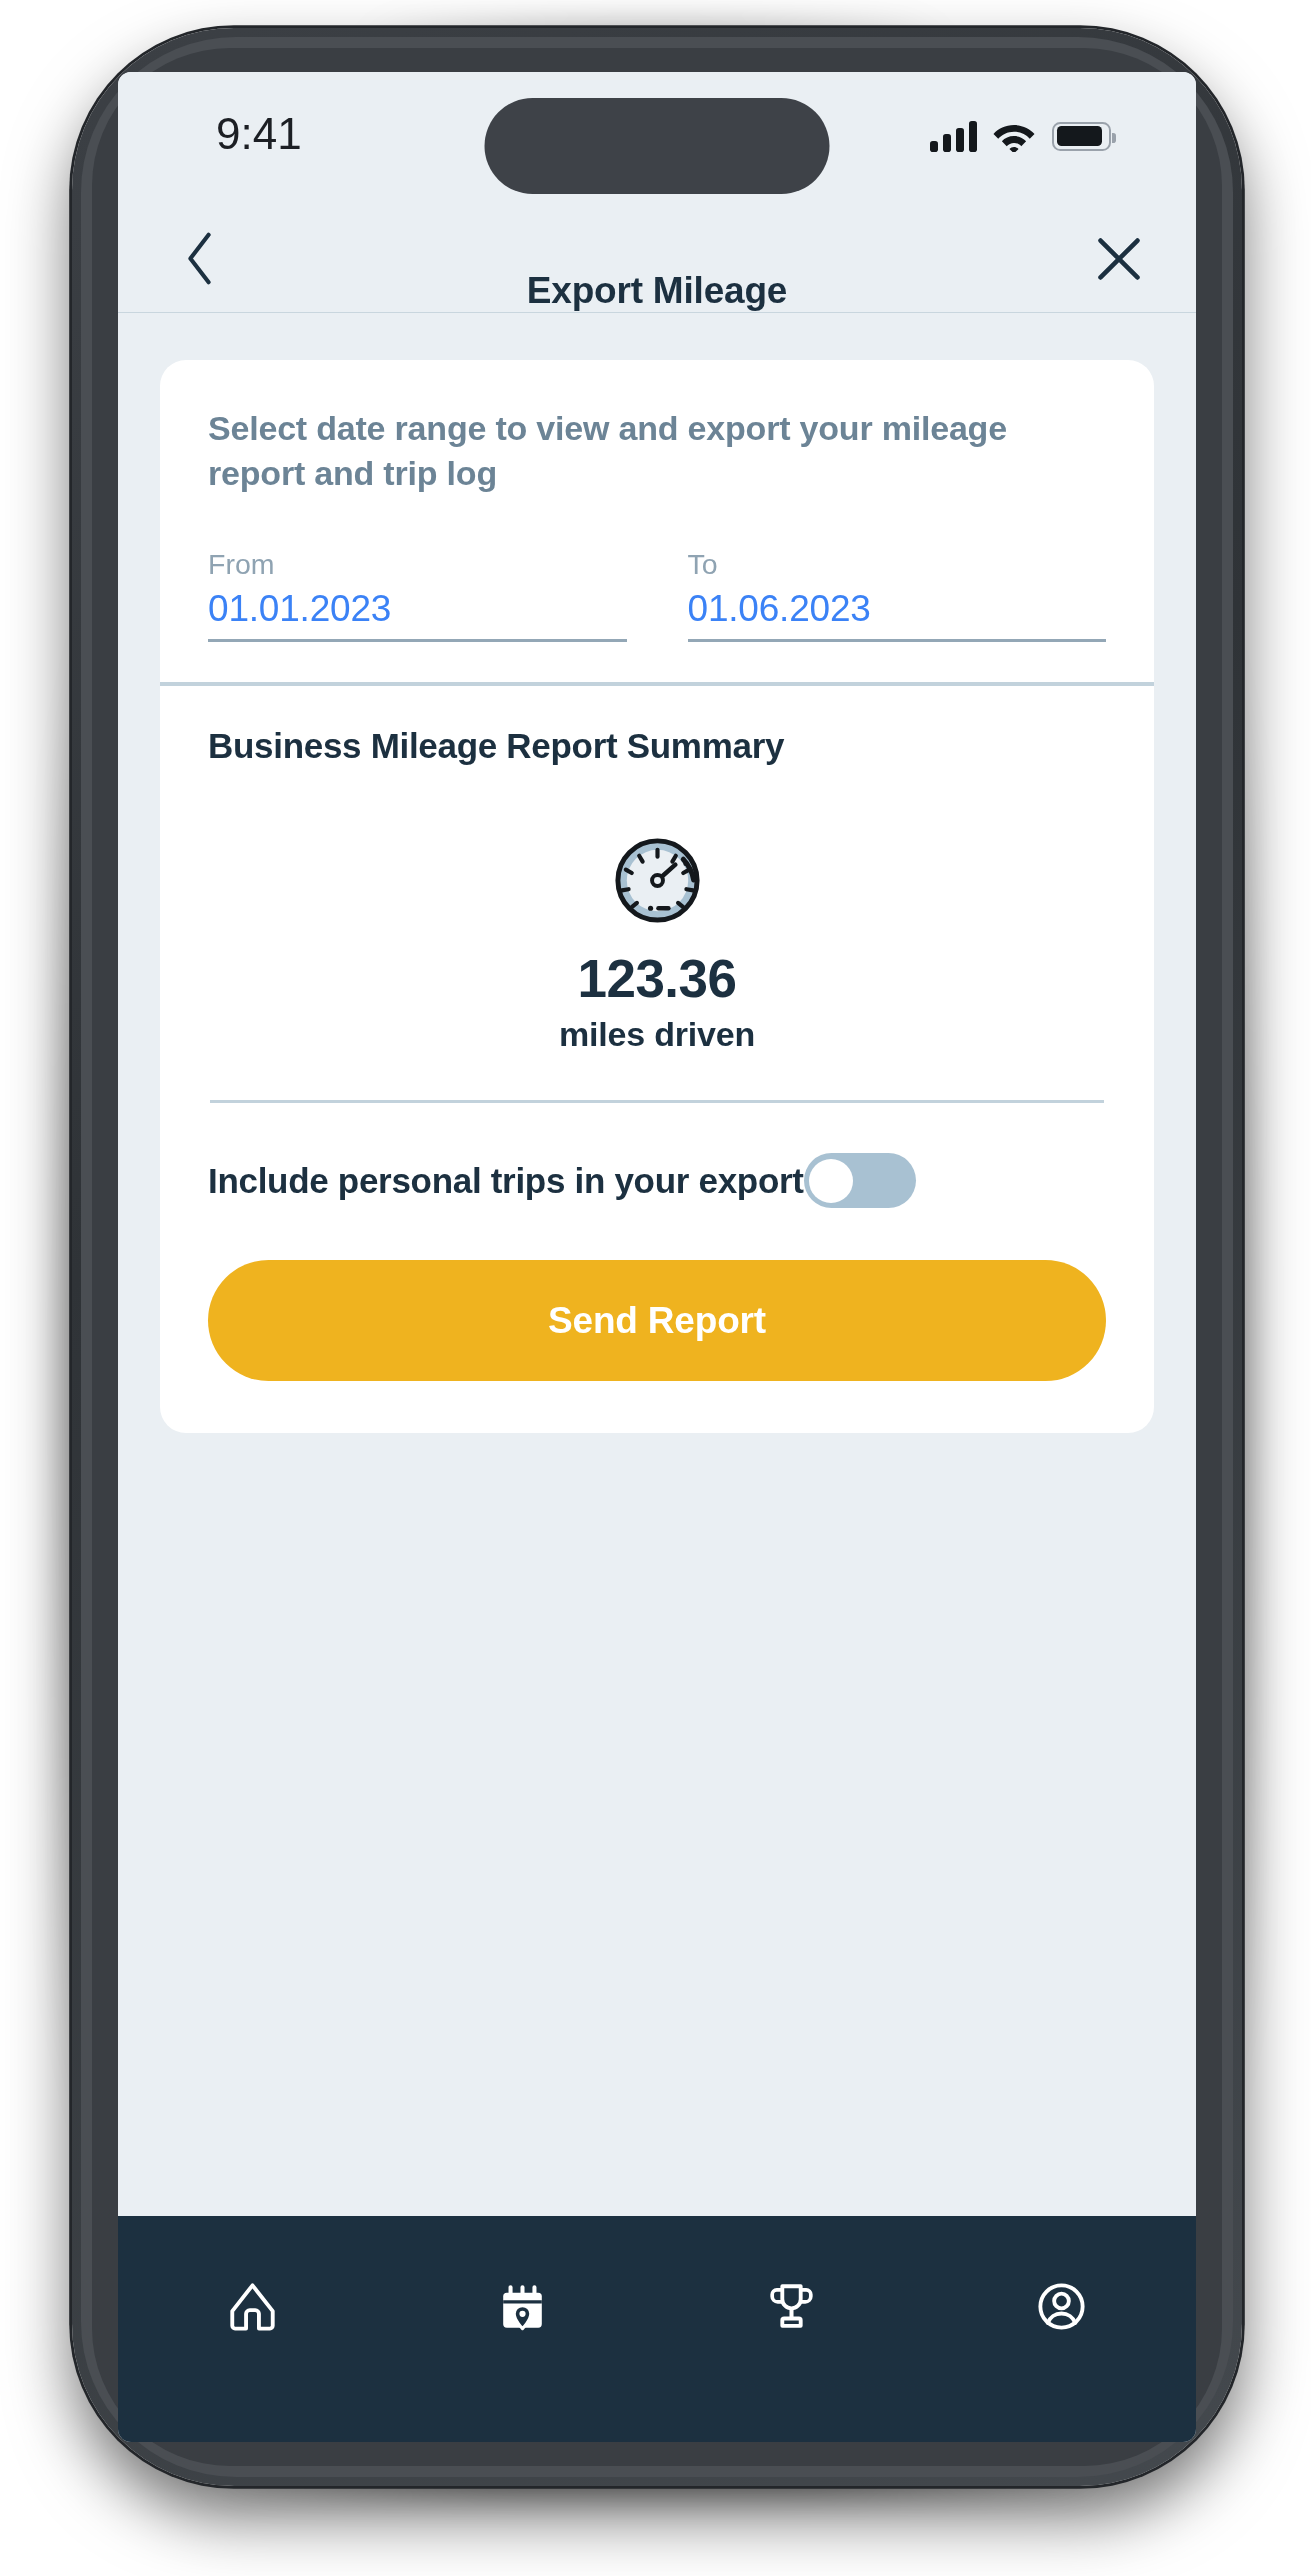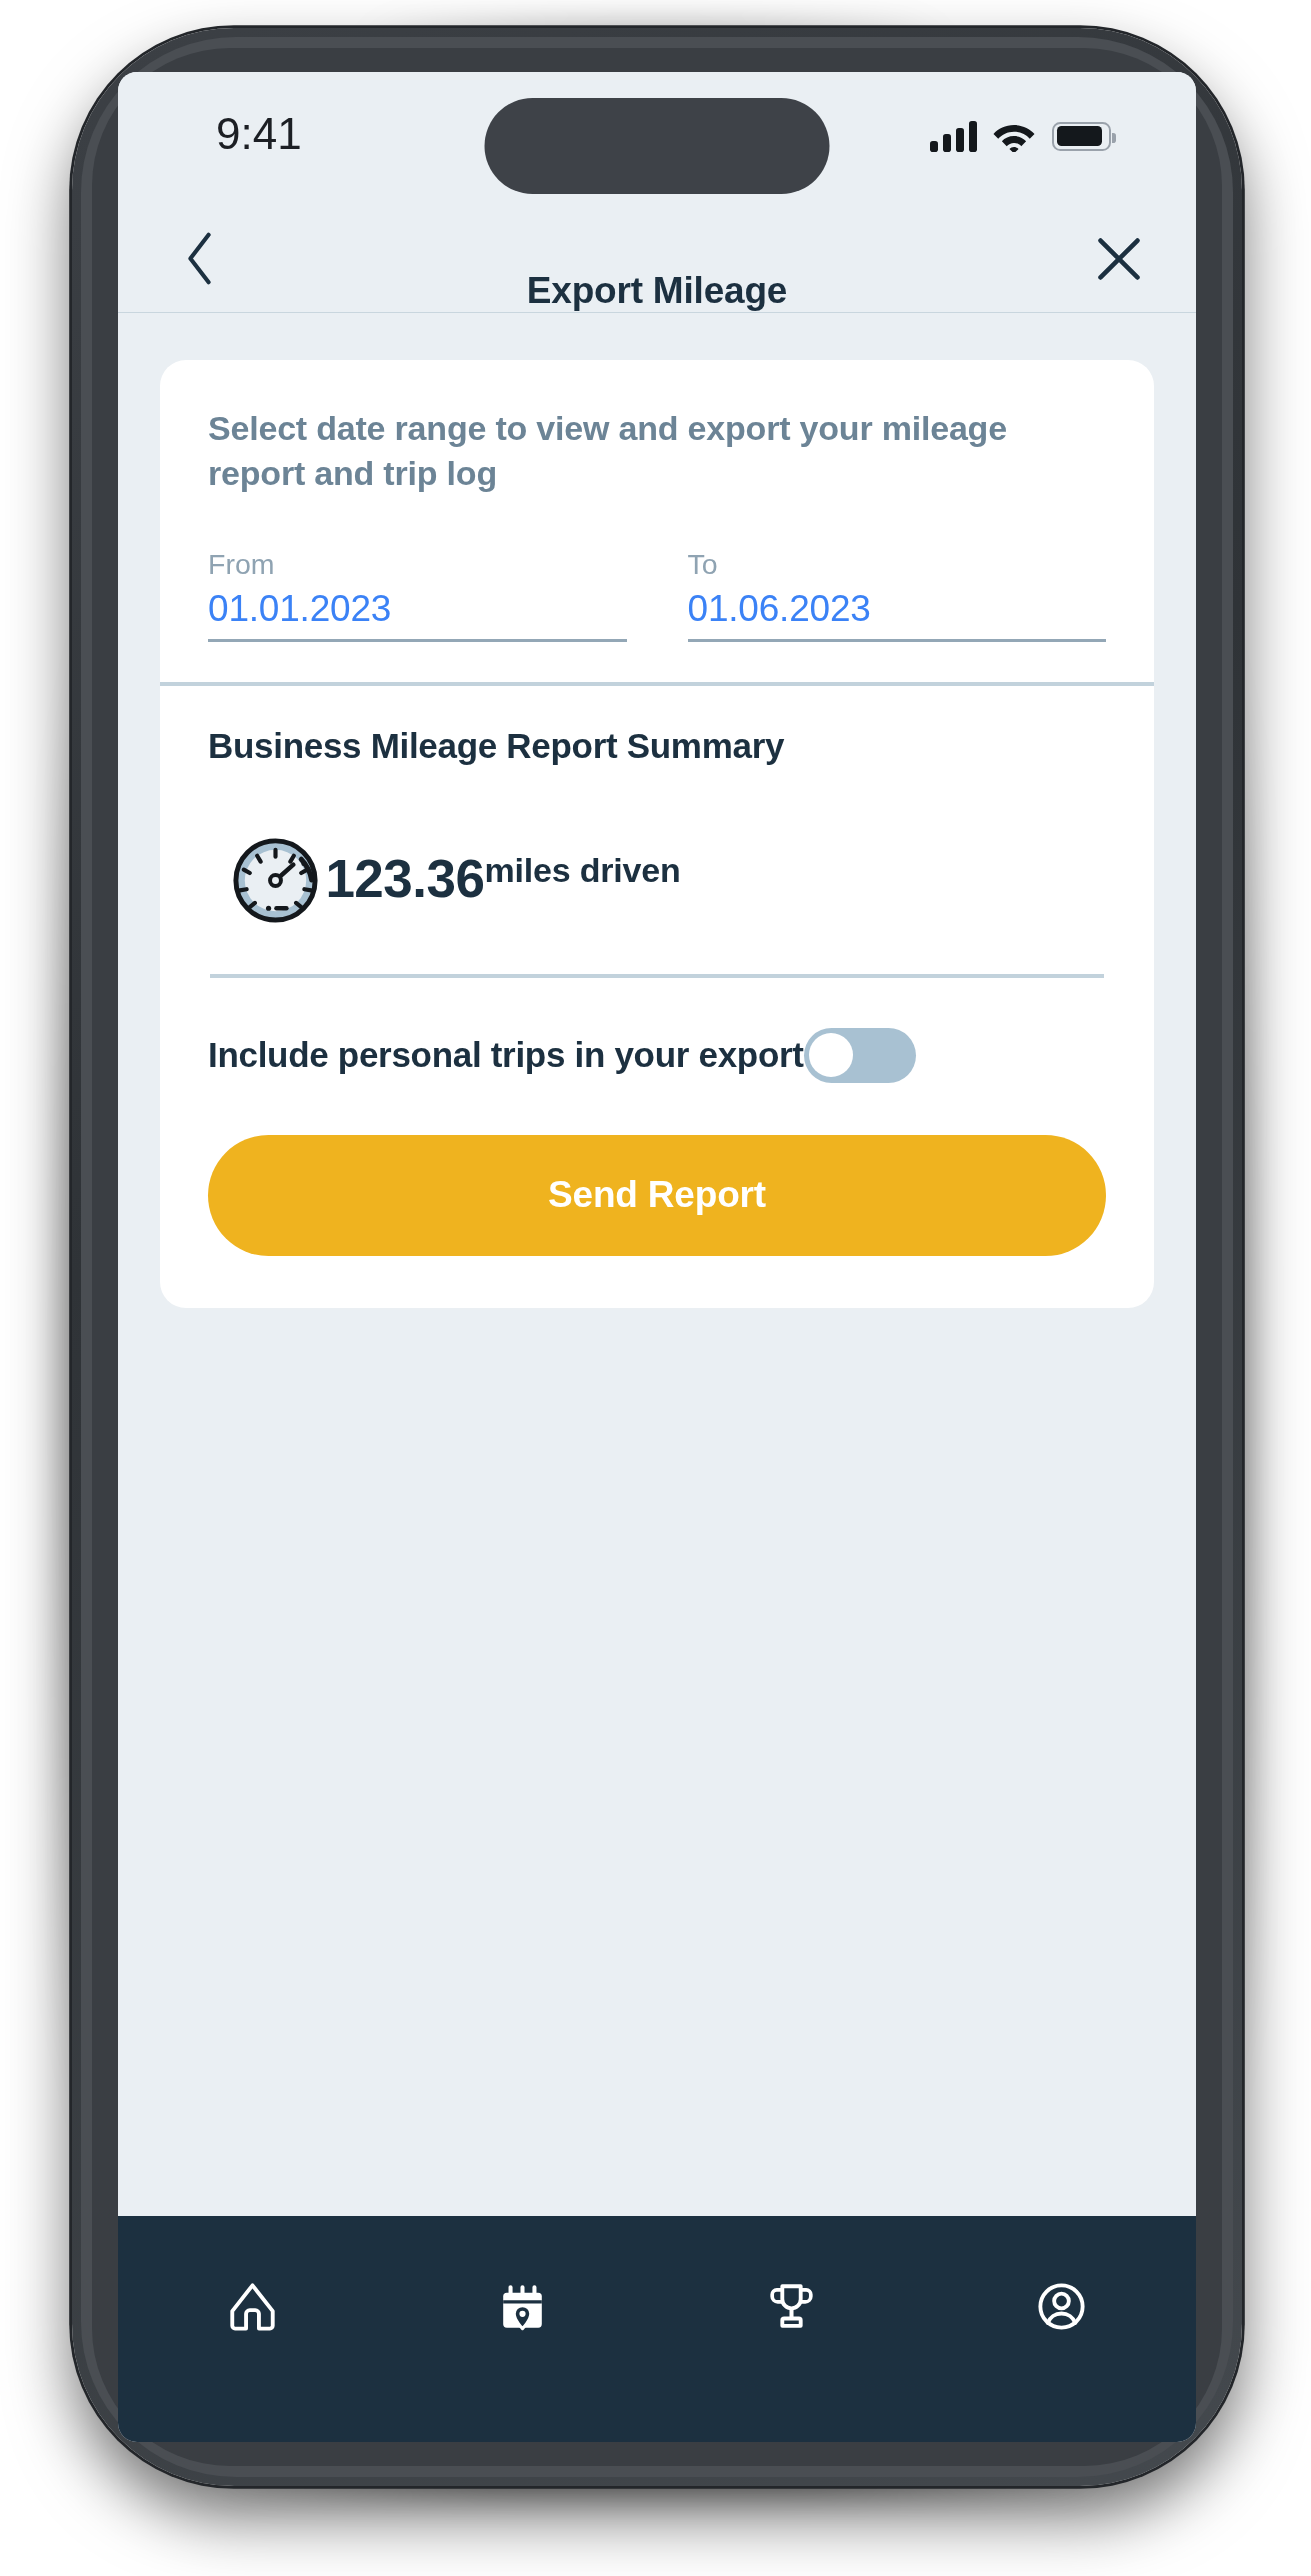--- a/index.html
+++ b/index.html
@@ -67,21 +67,21 @@
   .btn-voldn  { left: 64px; top: 699px; width: 8.3px; height: 110px; }
   .btn-power  { right: 64px; top: 635px; width: 8.3px; height: 166px; }
 
   
   .screen {
     position: absolute;
     left: 118px;
     top: 72px;
     width: 1078px;
     height: 2370px;
-    border-radius: 19px;
+    border-radius: 13px;
     background: #eaeff3;
     overflow: hidden;
   }
 
   
   .statusbar {
     position: absolute;
     left: 0; top: 0;
     width: 100%;
     height: 136px;
@@ -259,21 +259,21 @@
   }
 
   .stats-row {
     display: flex;
     margin-top: 42px;
     padding: 0 18.4px;
   }
   .stat {
     flex: 1;
     display: flex;
-    flex-direction: row;
+    flex-direction: column;
     align-items: center;
   }
   .stat-icon { height: 120px; display: flex; align-items: flex-end; justify-content: center; }
   .stat-value {
     margin-top: 20px;
     font-size: 53px;
     font-weight: 700;
     color: #1c3040;
     letter-spacing: -0.5px;
   }

